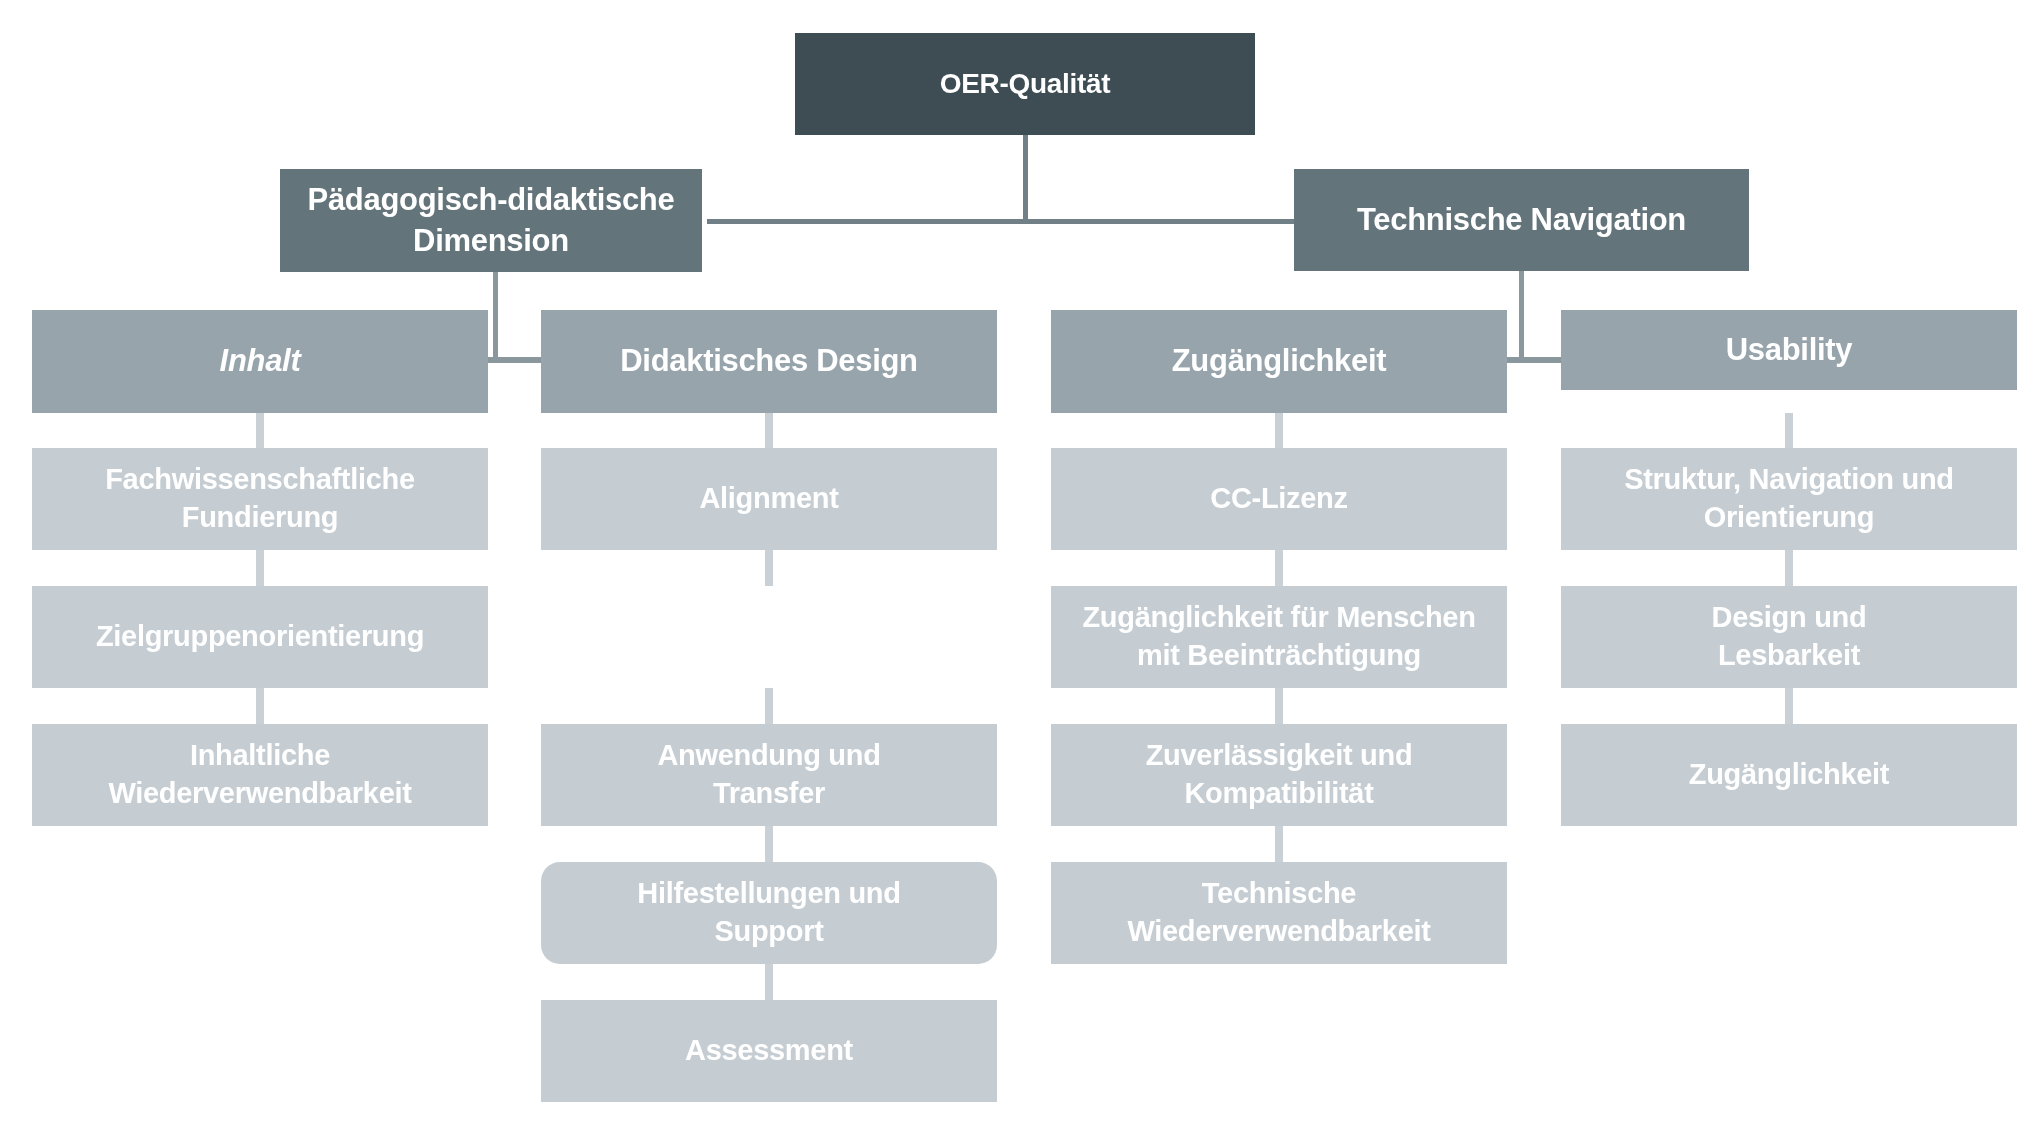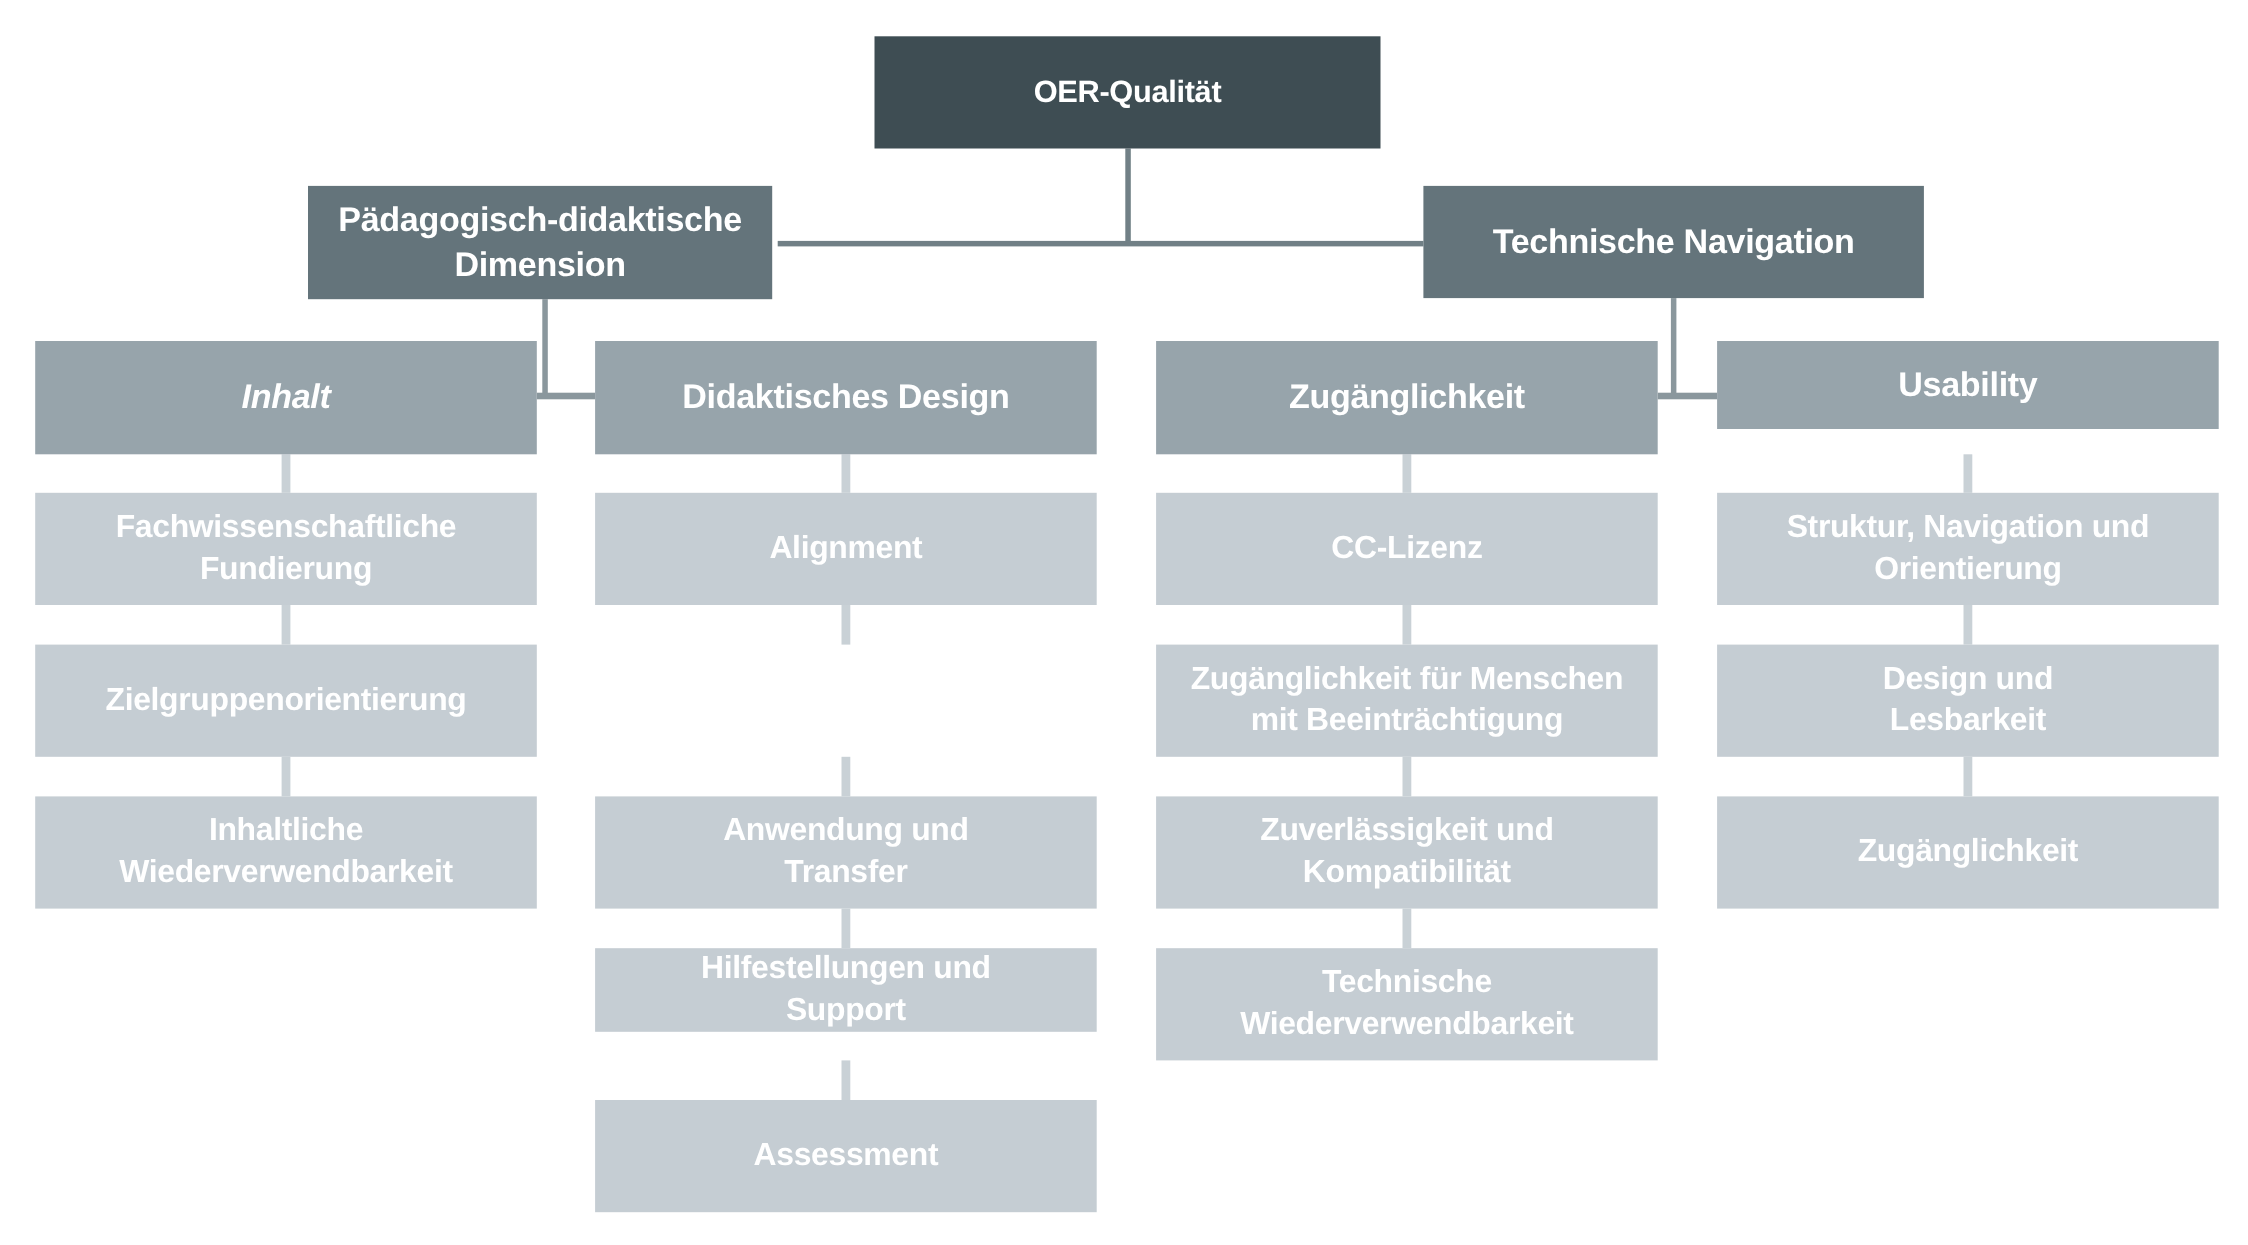--- a/index.html
+++ b/index.html
@@ -75,21 +75,21 @@
   <div class="box item-box" style="left:32px;top:448px;width:456px;height:102px;">Fachwissenschaftliche
 Fundierung</div>
   <div class="box item-box" style="left:32px;top:586px;width:456px;height:102px;">Zielgruppenorientierung</div>
   <div class="box item-box" style="left:32px;top:724px;width:456px;height:102px;">Inhaltliche
 Wiederverwendbarkeit</div>
 
   <div class="box cat-box" style="left:541px;top:310px;width:456px;height:103px;">Didaktisches Design</div>
   <div class="box item-box" style="left:541px;top:448px;width:456px;height:102px;">Alignment</div>
   <div class="box item-box" style="left:541px;top:724px;width:456px;height:102px;">Anwendung und
 Transfer</div>
-  <div class="box item-box" style="left:541px;top:862px;width:456px;height:76px;">Hilfestellungen und
+  <div class="box item-box" style="left:541px;top:862px;width:456px;height:102px;border-radius:19px;">Hilfestellungen und
 Support</div>
   <div class="box item-box" style="left:541px;top:1000px;width:456px;height:102px;">Assessment</div>
 
   <div class="box cat-box" style="left:1051px;top:310px;width:456px;height:103px;">Zugänglichkeit</div>
   <div class="box item-box" style="left:1051px;top:448px;width:456px;height:102px;">CC-Lizenz</div>
   <div class="box item-box" style="left:1051px;top:586px;width:456px;height:102px;">Zugänglichkeit für Menschen
 mit Beeinträchtigung</div>
   <div class="box item-box" style="left:1051px;top:724px;width:456px;height:102px;">Zuverlässigkeit und
 Kompatibilität</div>
   <div class="box item-box" style="left:1051px;top:862px;width:456px;height:102px;">Technische

